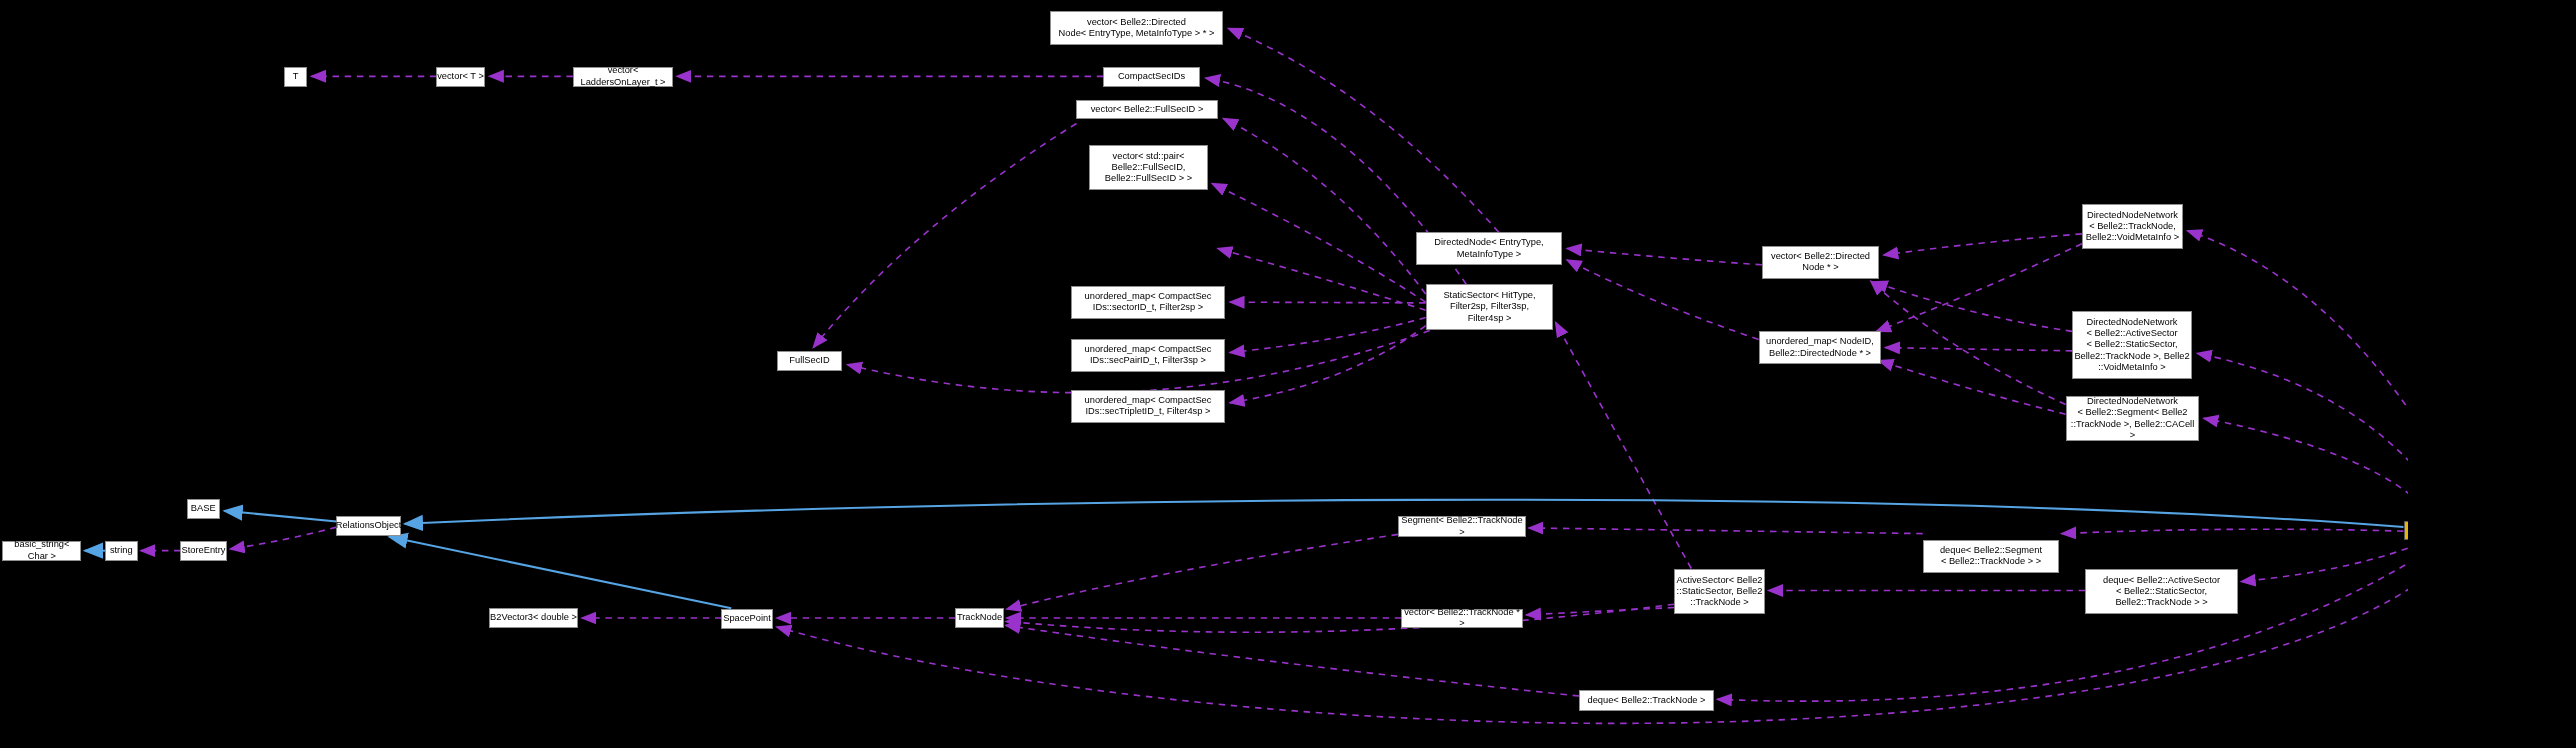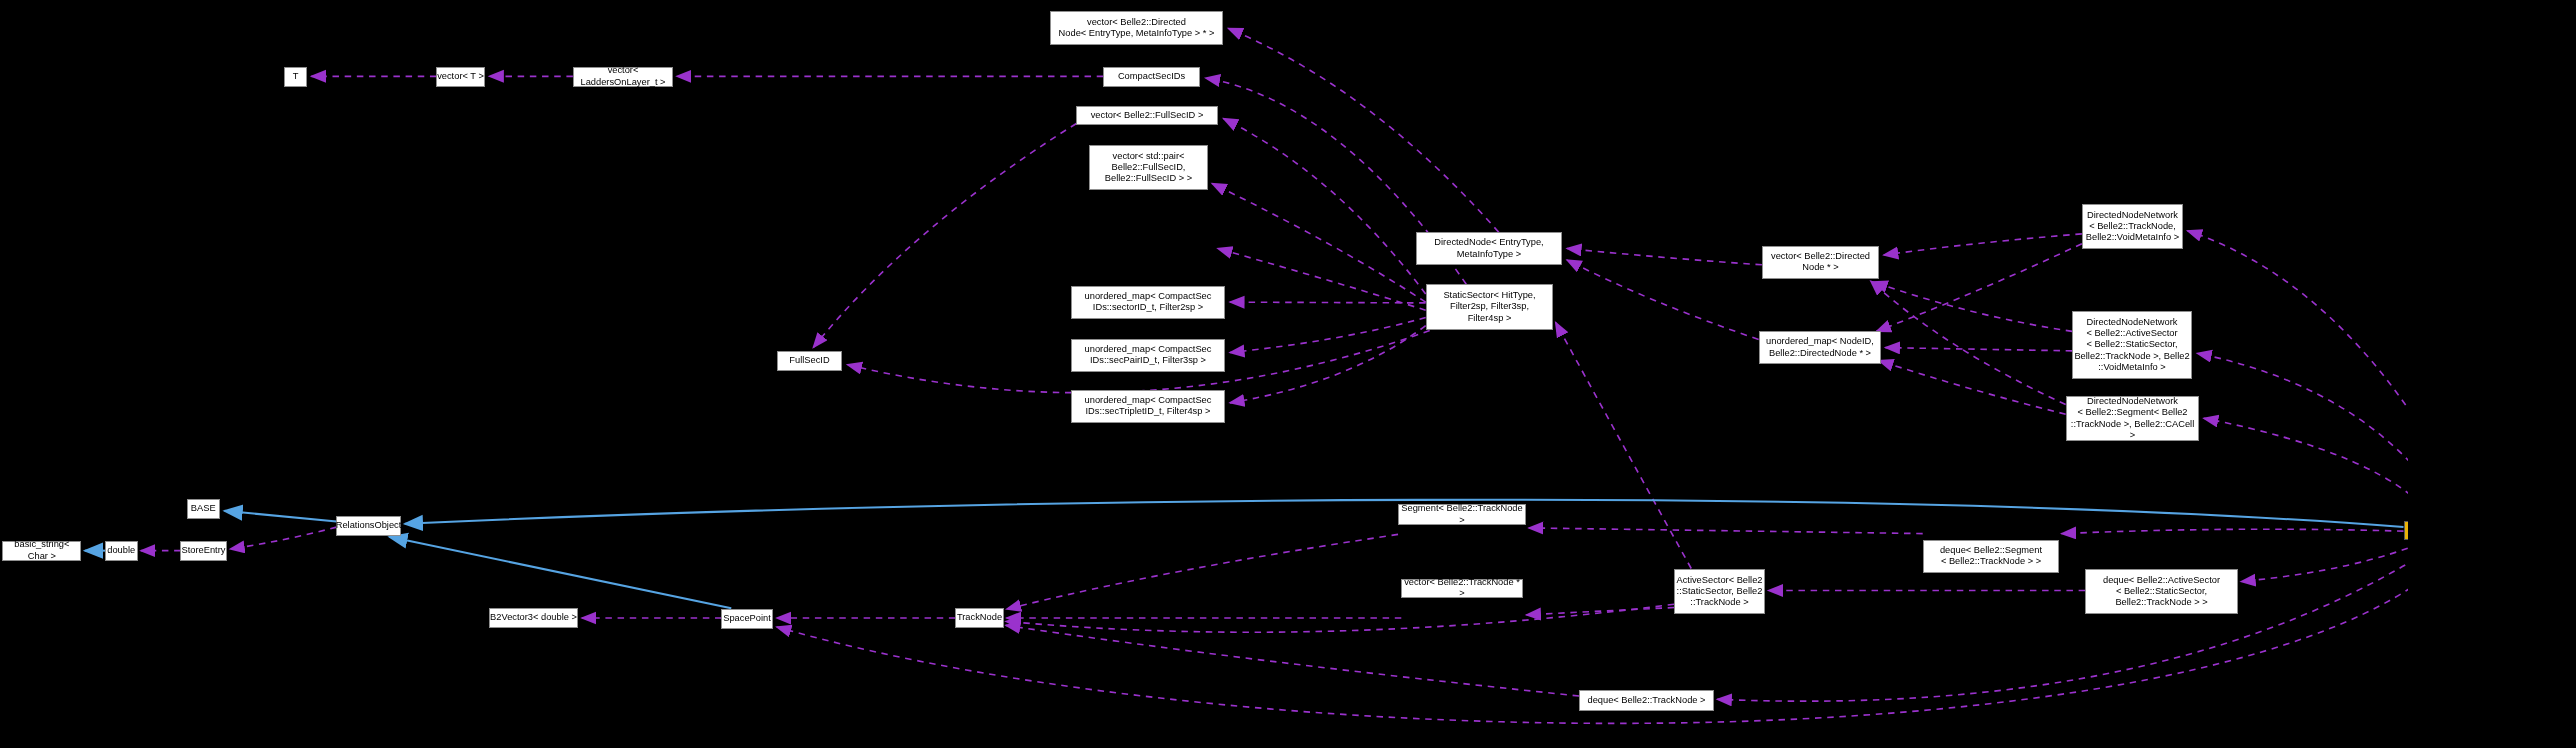--- a/index.html
+++ b/index.html
@@ -74,21 +74,21 @@
     <path class="b" marker-end="url(#ab)" d="M129,678 L104,678"></path>
     <path class="b" marker-end="url(#ab)" d="M900,749 L479,661"></path>
   </svg>
 
   <div class="node" style="left:1050px;top:11.4px;width:173px;height:34px">vector&lt; Belle2::Directed
 Node&lt; EntryType, MetaInfoType &gt; * &gt;</div>
   <div class="node" style="left:284px;top:67px;width:23px;height:19.5px">T</div>
   <div class="node" style="left:436px;top:67px;width:49px;height:19.5px">vector&lt; T &gt;</div>
   <div class="node" style="left:573px;top:67px;width:100px;height:19.5px">vector&lt; LaddersOnLayer_t &gt;</div>
   <div class="node" style="left:1103px;top:67px;width:97px;height:19.5px">CompactSecIDs</div>
-  <div class="node" style="left:1076px;top:106px;width:142px;height:18.7px">vector&lt; Belle2::FullSecID &gt;</div>
+  <div class="node" style="left:1076px;top:100px;width:142px;height:18.7px">vector&lt; Belle2::FullSecID &gt;</div>
   <div class="node" style="left:1089px;top:145px;width:119px;height:45px">vector&lt; std::pair&lt;
 Belle2::FullSecID,
 Belle2::FullSecID &gt; &gt;</div>
   <div class="node" style="left:1071px;top:286px;width:154px;height:32.5px">unordered_map&lt; CompactSec
 IDs::sectorID_t, Filter2sp &gt;</div>
   <div class="node" style="left:1071px;top:339px;width:154px;height:32.5px">unordered_map&lt; CompactSec
 IDs::secPairID_t, Filter3sp &gt;</div>
   <div class="node" style="left:1071px;top:390px;width:154px;height:32.5px">unordered_map&lt; CompactSec
 IDs::secTripletID_t, Filter4sp &gt;</div>
   <div class="node" style="left:777px;top:351px;width:65px;height:19.5px">FullSecID</div>
@@ -108,28 +108,28 @@
 &lt; Belle2::ActiveSector
 &lt; Belle2::StaticSector,
 Belle2::TrackNode &gt;, Belle2
 ::VoidMetaInfo &gt;</div>
   <div class="node" style="left:2066px;top:396px;width:133px;height:45px">DirectedNodeNetwork
 &lt; Belle2::Segment&lt; Belle2
 ::TrackNode &gt;, Belle2::CACell &gt;</div>
   <div class="node hl" style="left:2404px;top:521px;width:167px;height:18.7px">DirectedNodeNetworkContainer</div>
   <div class="node" style="left:187px;top:499px;width:32.5px;height:20.3px">BASE</div>
   <div class="node" style="left:2.4px;top:541px;width:79px;height:19.5px">basic_string&lt; Char &gt;</div>
-  <div class="node" style="left:105px;top:541px;width:32.5px;height:19.5px">double</div>
+  <div class="node" style="left:105px;top:541px;width:32.5px;height:19.5px">string</div>
   <div class="node" style="left:180px;top:541px;width:47px;height:19.5px">StoreEntry</div>
   <div class="node" style="left:336px;top:516px;width:65px;height:19.5px">RelationsObject</div>
   <div class="node" style="left:489px;top:608px;width:89px;height:20.3px">B2Vector3&lt; double &gt;</div>
   <div class="node" style="left:721px;top:609px;width:52px;height:19.5px">SpacePoint</div>
   <div class="node" style="left:955px;top:608px;width:49px;height:20.3px">TrackNode</div>
-  <div class="node" style="left:1398px;top:504px;width:128px;height:21px">Segment&lt; Belle2::TrackNode &gt;</div>
-  <div class="node" style="left:1401px;top:579px;width:122px;height:18.7px">vector&lt; Belle2::TrackNode * &gt;</div>
+  <div class="node" style="left:1398px;top:516px;width:128px;height:21px">Segment&lt; Belle2::TrackNode &gt;</div>
+  <div class="node" style="left:1401px;top:609px;width:122px;height:18.7px">vector&lt; Belle2::TrackNode * &gt;</div>
   <div class="node" style="left:1674px;top:569px;width:91px;height:45px">ActiveSector&lt; Belle2
 ::StaticSector, Belle2
 ::TrackNode &gt;</div>
   <div class="node" style="left:1923px;top:540px;width:136px;height:32.5px">deque&lt; Belle2::Segment
 &lt; Belle2::TrackNode &gt; &gt;</div>
   <div class="node" style="left:2085px;top:569px;width:153px;height:45px">deque&lt; Belle2::ActiveSector
 &lt; Belle2::StaticSector,
 Belle2::TrackNode &gt; &gt;</div>
   <div class="node" style="left:1579px;top:690px;width:135px;height:21px">deque&lt; Belle2::TrackNode &gt;</div>
 

